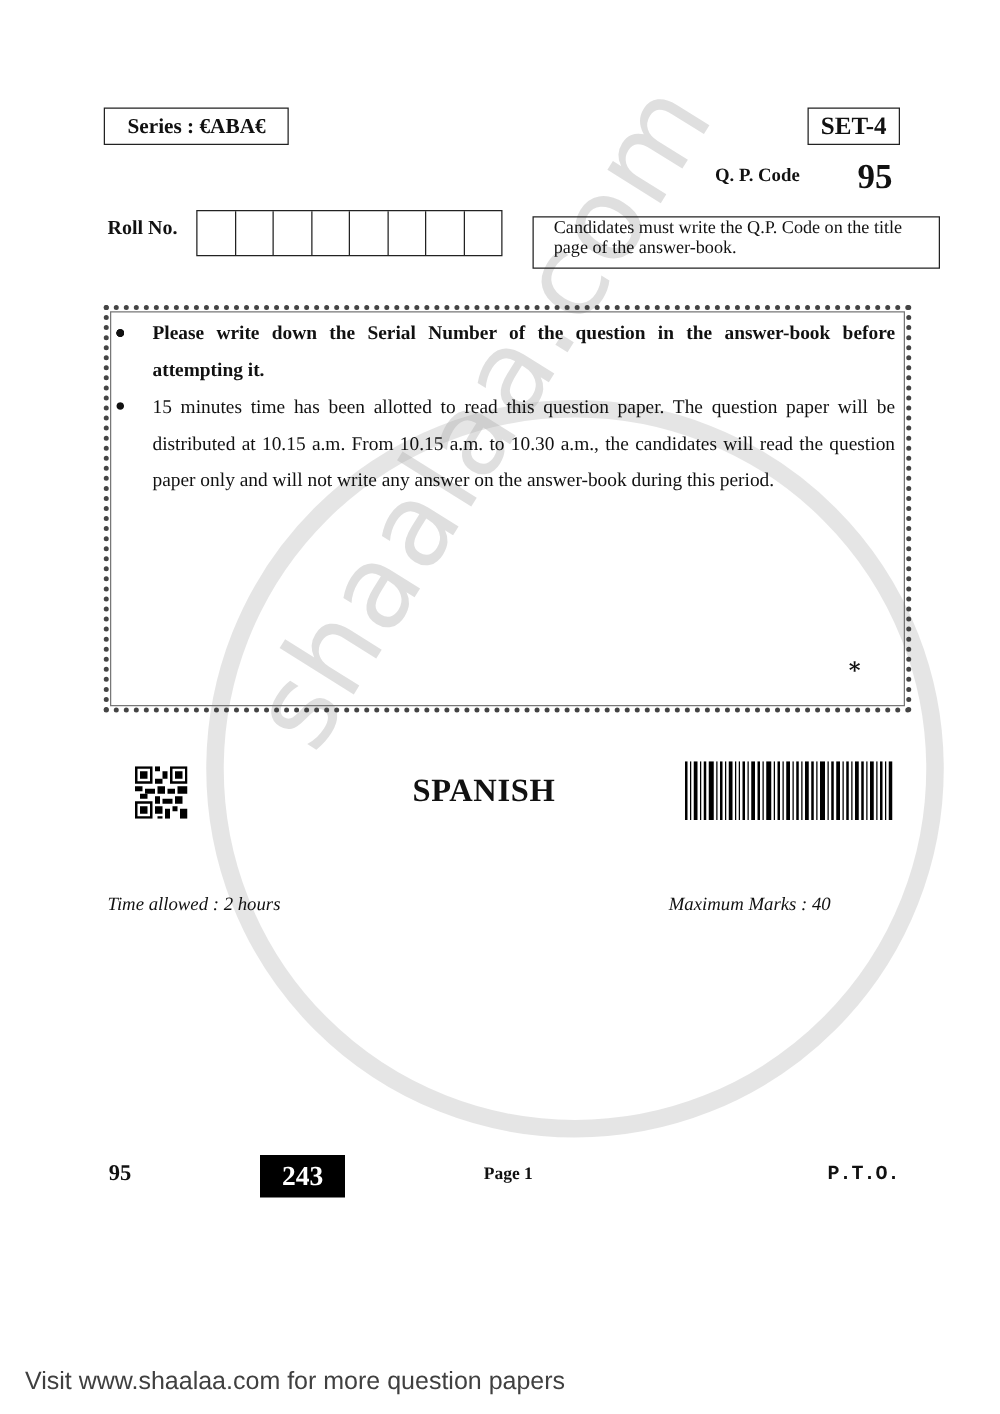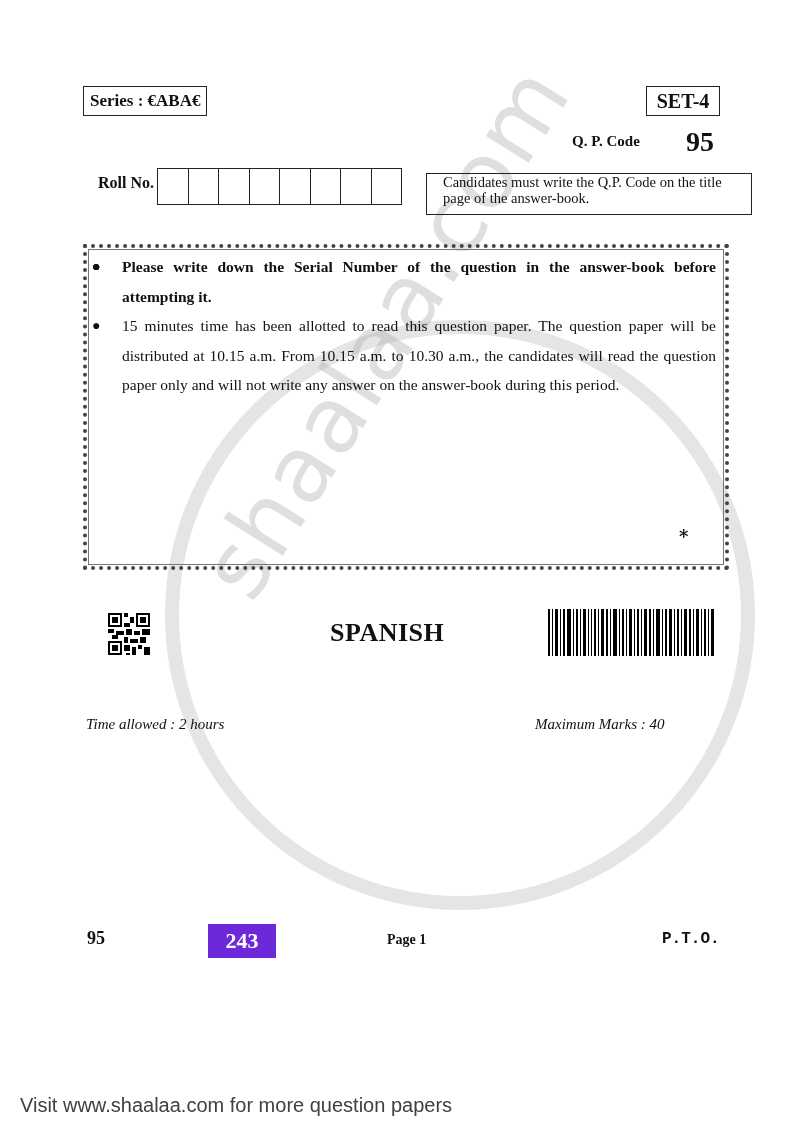--- a/index.html
+++ b/index.html
@@ -3,25 +3,25 @@
   <meta charset="utf-8">
   <style>
     html, body { margin: 0; padding: 0; }
     body {
       width: 800px; height: 1131px; position: relative; overflow: hidden;
       background: #ffffff; color: #111;
       font-family: "DejaVu Serif", "Liberation Serif", serif;
     }
     .abs { position: absolute; }
     .boxed { border: 1.5px solid #222; }
-    .series { left: 83px; top: 86px; height: 28px; padding: 0 6px; font-size: 17px; font-weight: bold; line-height: 28px; font-family: "Liberation Serif", serif; }
+    .series { left: 83px; top: 86px; height: 28px; padding: 0 18px; font-size: 17px; font-weight: bold; line-height: 28px; font-family: "Liberation Serif", serif; }
     .set { left: 646px; top: 86px; height: 28px; width: 72px; font-size: 20px; font-weight: bold; line-height: 28px; text-align: center; font-family: "Liberation Serif", serif; }
     .qp-label { left: 572px; top: 133px; font-size: 15px; font-weight: bold; font-family: "Liberation Serif", serif; }
     .qp-code { left: 686px; top: 126px; font-size: 28px; font-weight: bold; font-family: "Liberation Serif", serif; }
-    .roll-label { left: 98px; top: 174px; font-size: 16px; font-weight: bold; font-family: "Liberation Serif", serif; }
+    .roll-label { left: 86px; top: 174px; font-size: 16px; font-weight: bold; font-family: "Liberation Serif", serif; }
     .roll-boxes { left: 157px; top: 168px; display: flex; border: 1.5px solid #222; }
     .roll-boxes .cell { width: 29.5px; height: 35px; border-right: 1.5px solid #222; }
     .roll-boxes .cell:last-child { border-right: none; }
     .notice { left: 426px; top: 173px; width: 292px; height: 40px; padding: 0 16px; font-size: 14.5px; line-height: 16px; font-family: "Liberation Serif", serif; }
     .instr-box {
       left: 83px; top: 244px; width: 638px; height: 318px;
       border: 4px dotted #444; outline: 1px solid #777; outline-offset: -6px;
     }
     .instr-list { left: 92px; top: 252px; width: 624px; margin: 0; padding: 0; list-style: none; font-size: 15.5px; line-height: 29.6px; font-family: "Liberation Serif", serif; }
     .instr-list li { position: relative; padding-left: 30px; text-align: justify; }
@@ -29,21 +29,21 @@
     .instr-list li.bold { font-weight: bold; }
     .star { left: 679px; top: 526px; font-size: 18px; font-weight: bold; }
     .watermark-circle { left: 165px; top: 320px; width: 590px; height: 590px; border-radius: 50%; border: 14px solid rgba(180,180,180,0.35); box-sizing: border-box; }
     .watermark-text { left: 180px; top: 560px; font-size: 92px; color: rgba(170,170,170,0.38); transform: rotate(-58deg); transform-origin: left top; font-family: "DejaVu Sans", sans-serif; letter-spacing: 2px; }
     .qr { left: 108px; top: 613px; width: 42px; height: 42px; }
     .subject { left: 330px; top: 618px; font-size: 26px; font-weight: bold; font-family: "Liberation Serif", serif; letter-spacing: 0.5px; }
     .barcode { left: 548px; top: 609px; width: 166px; height: 47px; display: flex; align-items: stretch; }
     .time { left: 86px; top: 716px; font-size: 15px; font-style: italic; font-family: "Liberation Serif", serif; }
     .marks { left: 535px; top: 716px; font-size: 15px; font-style: italic; font-family: "Liberation Serif", serif; }
     .foot-code { left: 87px; top: 928px; font-size: 18px; font-weight: bold; font-family: "Liberation Serif", serif; }
-    .foot-num { left: 208px; top: 924px; width: 68px; height: 34px; background: #6d28d9; color: #fff; font-size: 22px; font-weight: bold; text-align: center; line-height: 34px; font-family: "Liberation Serif", serif; }
+    .foot-num { left: 208px; top: 924px; width: 68px; height: 34px; background: #000000; color: #fff; font-size: 22px; font-weight: bold; text-align: center; line-height: 34px; font-family: "Liberation Serif", serif; }
     .foot-page { left: 387px; top: 932px; font-size: 14px; font-weight: bold; font-family: "Liberation Serif", serif; }
     .foot-pto { left: 662px; top: 930px; font-size: 16px; font-weight: bold; font-family: Liberation Mono, monospace; text-align: center; }
     .visit { left: 20px; top: 1094px; font-size: 20px; font-family: "Liberation Sans", sans-serif; color: #404040; }
   </style>
 </head>
 <body>
 
 <div class="abs watermark-circle"></div>
 <div class="abs watermark-text">shaalaa.com</div>
 

